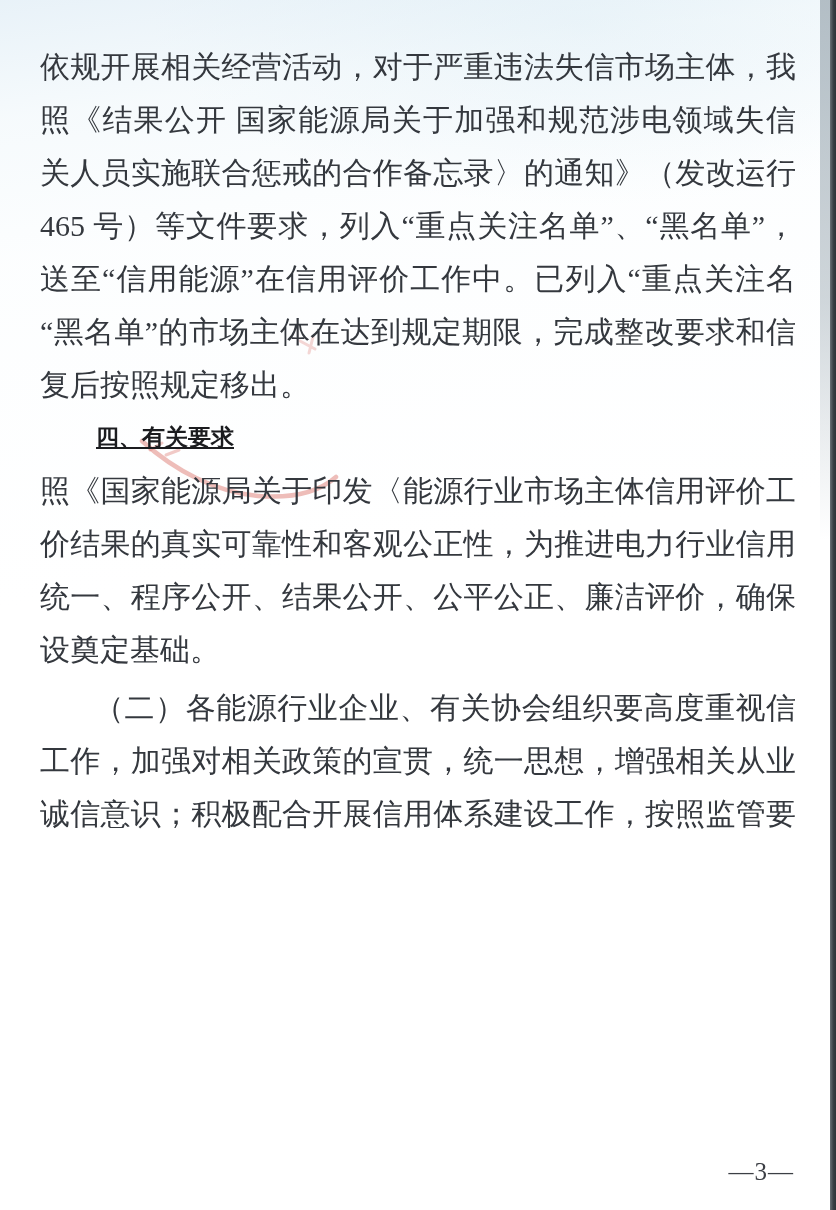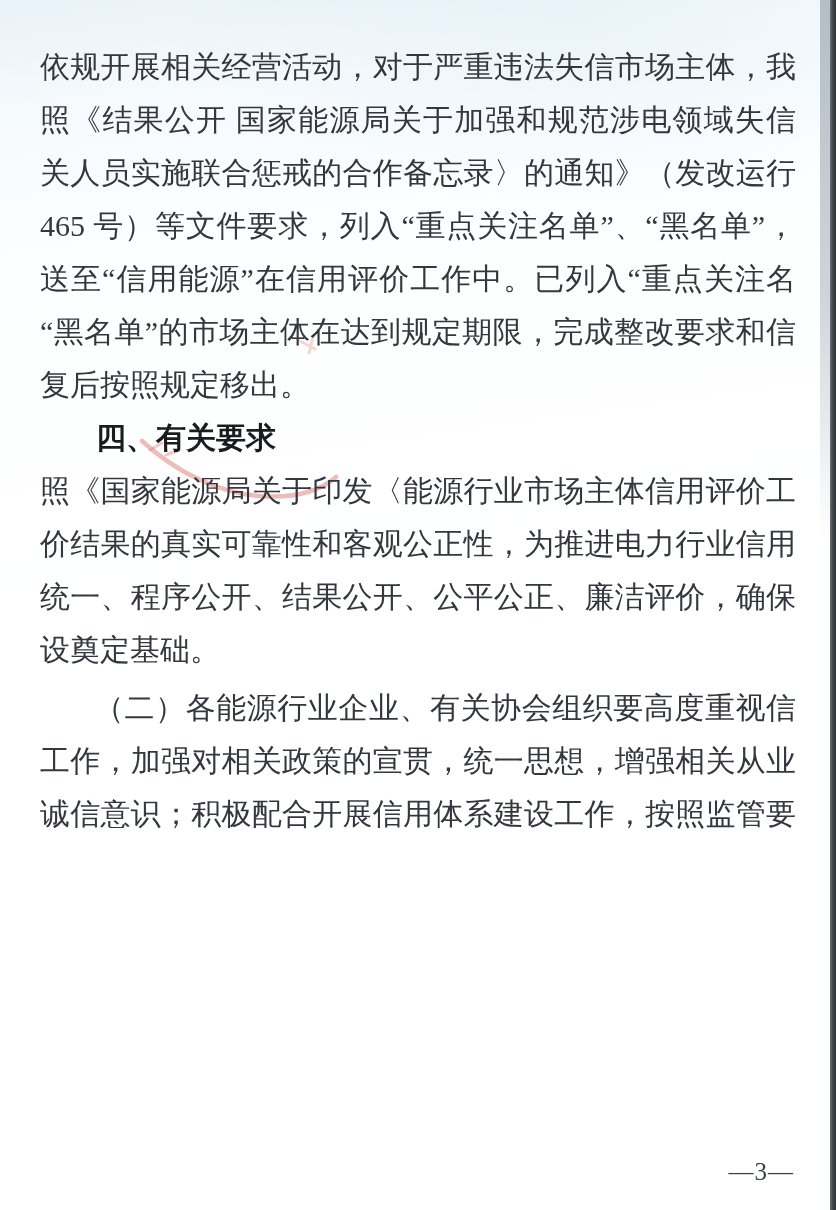--- a/index.html
+++ b/index.html
@@ -27,22 +27,23 @@
     text-justify:inter-character;
     overflow:hidden;
     white-space:normal;
   }
   .jleft{text-align:center;text-align-last:left;}
   .indent{padding-left:54px;}
   .gap-before{margin-top:5px;}
   .heading{
     height:53px;line-height:53px;margin:0;padding-left:56px;
     font-family:"Liberation Sans","DejaVu Sans",sans-serif;
-    font-size:30px;font-weight:bold;color:#1b1c1f;
+    font-size:23px;font-weight:bold;color:#1b1c1f;
     text-align:left;
+    text-decoration:underline;
   }
   .pageno{
     position:absolute;top:1158px;right:42px;
     font-size:25px;color:#3c3f45;letter-spacing:1px;
   }
   .stamp{
     position:absolute;left:0;top:0;
     pointer-events:none;
   }
   .edge-gray{

